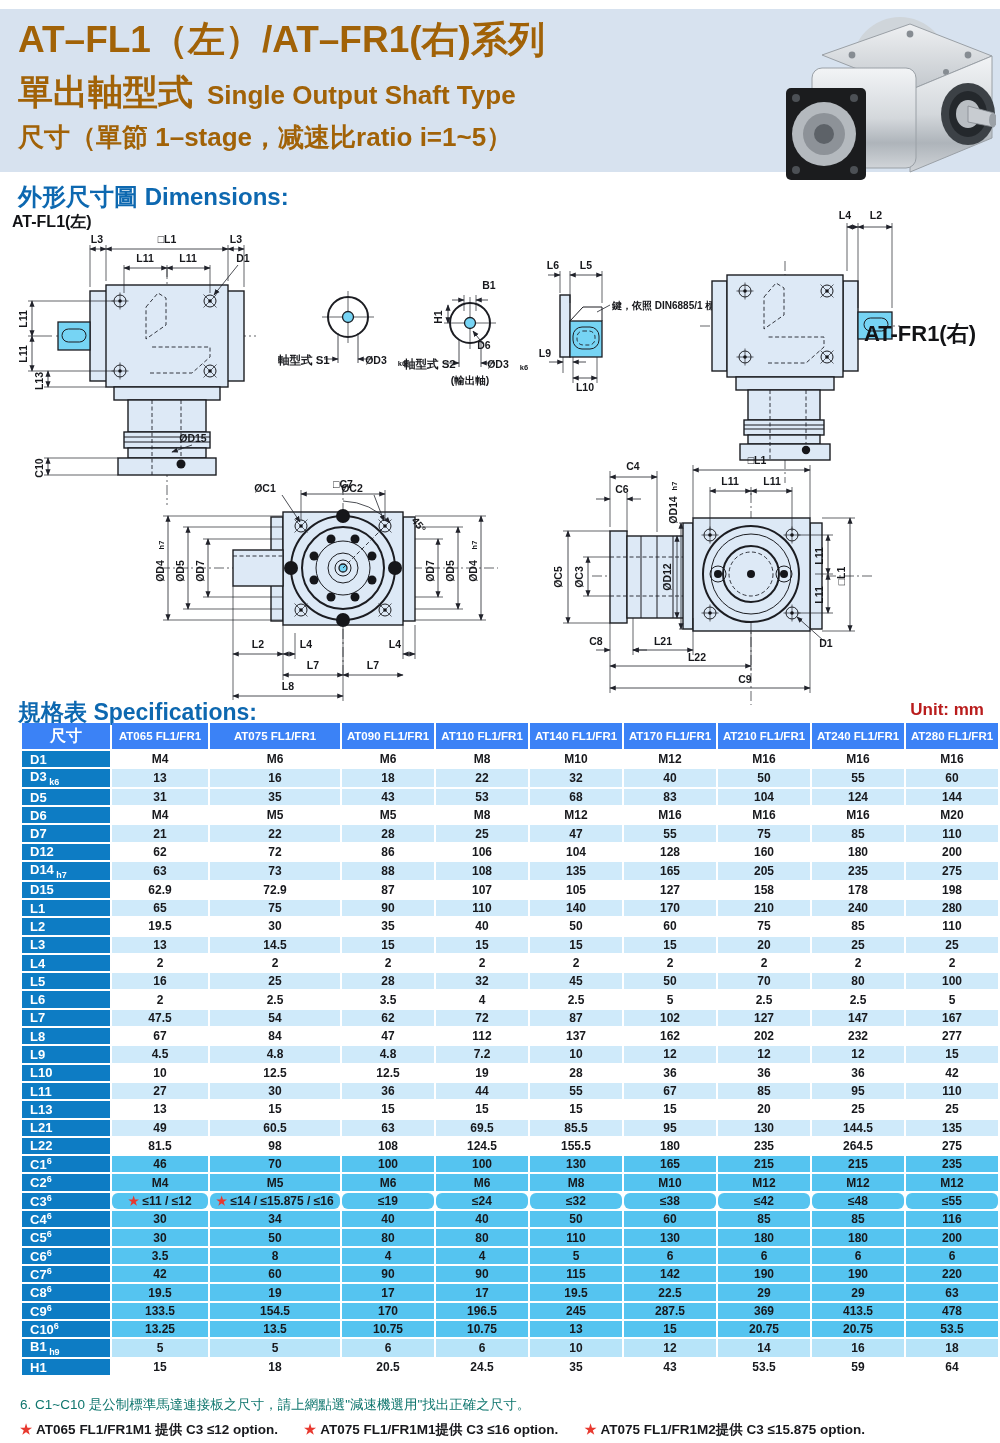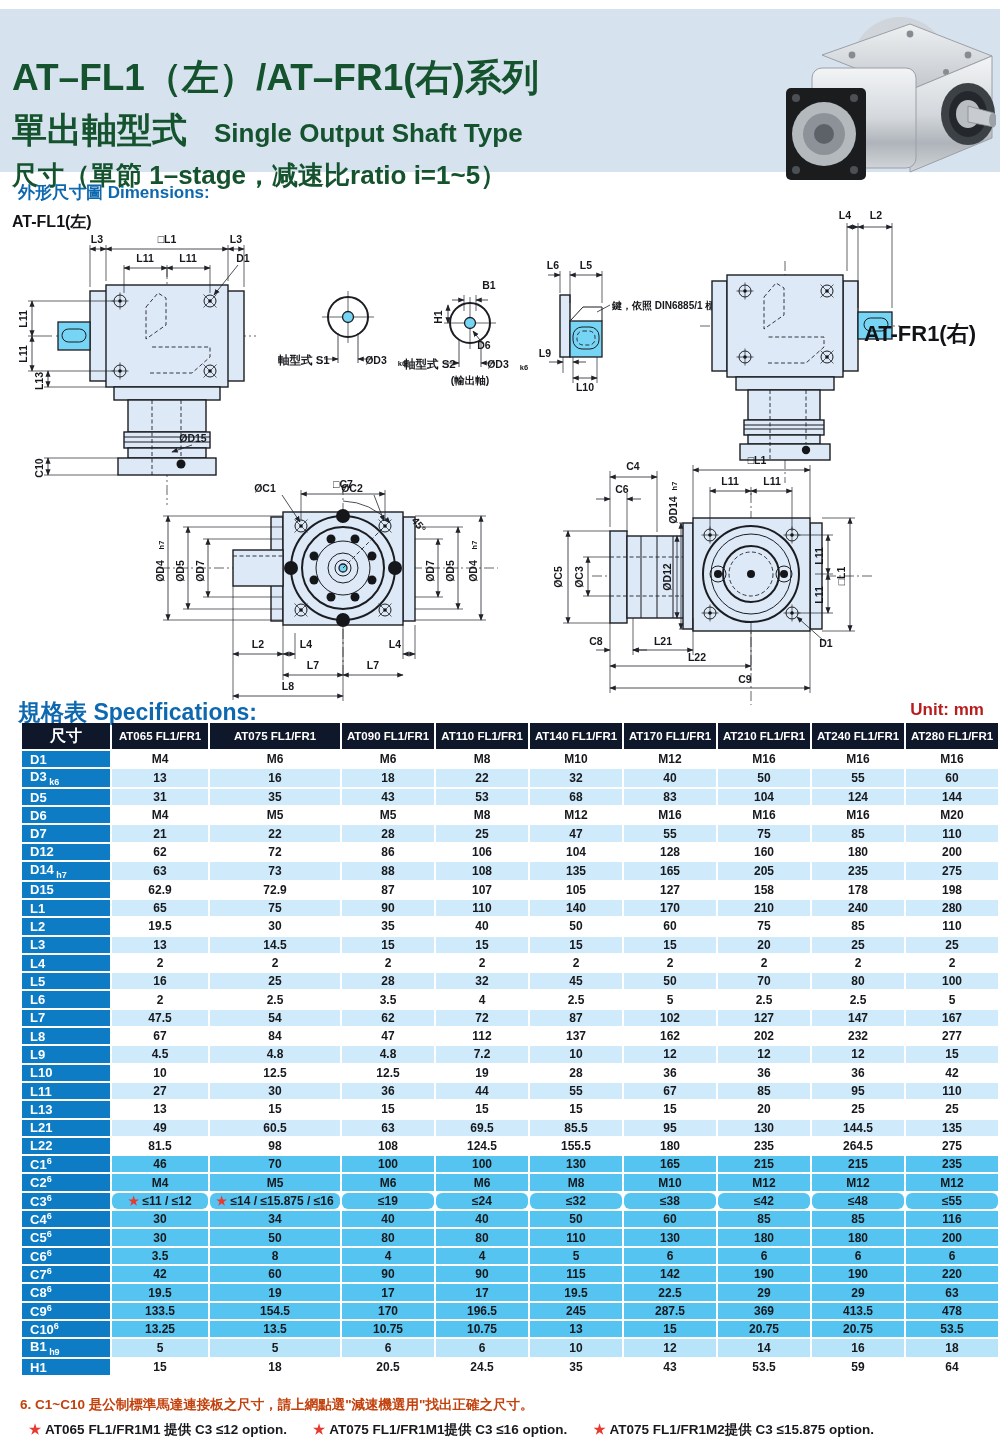--- a/index.html
+++ b/index.html
@@ -1,28 +1,28 @@
 <!DOCTYPE html>
 <html><head>
 <meta charset="utf-8">
 <style>
   html,body{margin:0;padding:0;background:#ffffff;}
   .page{position:relative;width:1000px;height:1443px;background:#ffffff;overflow:hidden;
         font-family:"Liberation Sans",sans-serif;}
   
   .band{position:absolute;left:0;top:9px;width:1000px;height:163px;background:#d7e2ef;}
-  .titles{position:absolute;left:12px;top:20px;color:#14532d;margin-top:38px;}
+  .titles{position:absolute;left:18px;top:20px;color:#a16207;}
   .t1{font-size:37px;font-weight:700;letter-spacing:0;line-height:1.1;}
-  .t2{margin-top:8px;display:flex;align-items:baseline;gap:27px;}
+  .t2{margin-top:8px;display:flex;align-items:baseline;gap:14px;}
   .t2 .zh{font-size:35px;font-weight:700;}
   .t2 .en{font-size:26px;font-weight:700;}
   .t3{margin-top:4px;font-size:26px;font-weight:700;}
   .photo{position:absolute;right:4px;top:10px;width:236px;height:178px;}
   
-  .dims-head{position:absolute;left:18px;top:181px;font-size:17px;font-weight:700;color:#0d68b0;}
+  .dims-head{position:absolute;left:18px;top:181px;font-size:24px;font-weight:700;color:#0d68b0;}
   .spec-head{position:absolute;left:18px;top:697px;font-size:23px;font-weight:700;color:#0d68b0;}
   .unit-lbl{position:absolute;right:16px;top:700px;font-size:17px;font-weight:700;color:#b91c1c;}
   
   .draw{position:absolute;left:0;top:205px;width:1000px;height:510px;}
   .part{fill:#dde9f6;stroke:#1c1d22;stroke-width:1.4;}
   .thin{fill:none;stroke:#1c1d22;stroke-width:1;}
   .thin2{fill:none;stroke:#1c1d22;stroke-width:2;}
   .shaft{fill:#76d4f4;stroke:#1c1d22;stroke-width:1.3;}
   .dl{stroke:#20222a;stroke-width:0.8;fill:none;}
   .ext{stroke:#20222a;stroke-width:0.7;fill:none;}
@@ -32,41 +32,41 @@
   text.dt{font:700 16px "Liberation Sans",sans-serif;fill:#121316;}
   text.frt{font:700 22px "Liberation Sans",sans-serif;fill:#121316;}
   text.dim{font:700 10.5px "Liberation Sans",sans-serif;fill:#17181c;text-anchor:middle;}
   text.dims{font:700 7.5px "Liberation Sans",sans-serif;fill:#17181c;text-anchor:middle;}
   text.zh{font:700 11.5px "Liberation Sans",sans-serif;fill:#17181c;}
   text.nt{font:600 10px "Liberation Sans",sans-serif;fill:#17181c;}
   
   .spec-table{position:absolute;left:20px;top:721px;border-collapse:separate;border-spacing:2px;
               table-layout:fixed;width:962px;}
   .spec-table th,.spec-table td{padding:0;margin:0;overflow:hidden;white-space:nowrap;}
-  .spec-table th{background:#0f172a;color:#ffffff;height:26px;font-size:11.5px;font-weight:700;text-align:center;}
+  .spec-table th{background:#3b82f6;color:#ffffff;height:26px;font-size:11.5px;font-weight:700;text-align:center;}
   .spec-table th.dimcol{font-size:16px;}
   .spec-table td{height:16.3px;font-size:12px;font-weight:700;color:#17181c;text-align:center;}
   .spec-table td.lbl{background:#0d7cc4;color:#ffffff;text-align:left;padding-left:8px;font-size:13px;}
   .spec-table td.lbl sub{font-size:9px;}
   .spec-table td.lbl sup{font-size:9px;}
   td.tone-a{background:#ffffff;}
   td.tone-b{background:#cfeafa;}
   td.tone-c{background:#55c4f0;}
   td.tone-d{background:#b7e4f9;}
   .star{color:#e8392f;}
   .c3cell{font-size:10.5px;border-radius:6px;}
   
   .spec-table col.c-lbl{width:88px;}
   .spec-table col.c-065{width:96px;}
   .spec-table col.c-075{width:130px;}
   .spec-table col.c-std{width:92px;}
   
   .notes{position:absolute;left:20px;top:1396px;width:960px;}
-  .note-red{color:#c2410c;font-size:13.5px;font-weight:700;}
-  .note-opts{margin-top:7px;font-size:13.5px;font-weight:700;color:#17181c;display:flex;gap:26px;margin-left:9px;}
+  .note-red{color:#0f766e;font-size:13.5px;font-weight:400;}
+  .note-opts{margin-top:7px;font-size:13.5px;font-weight:700;color:#17181c;display:flex;gap:26px;}
   .note-opts .star{margin-right:4px;}
 </style>
 </head>
 <body>
 
 <div class="page">
 
   <div class="band"></div>
   <div class="titles">
     <div class="t1">AT–FL1（左）/AT–FR1(右)系列</div>

